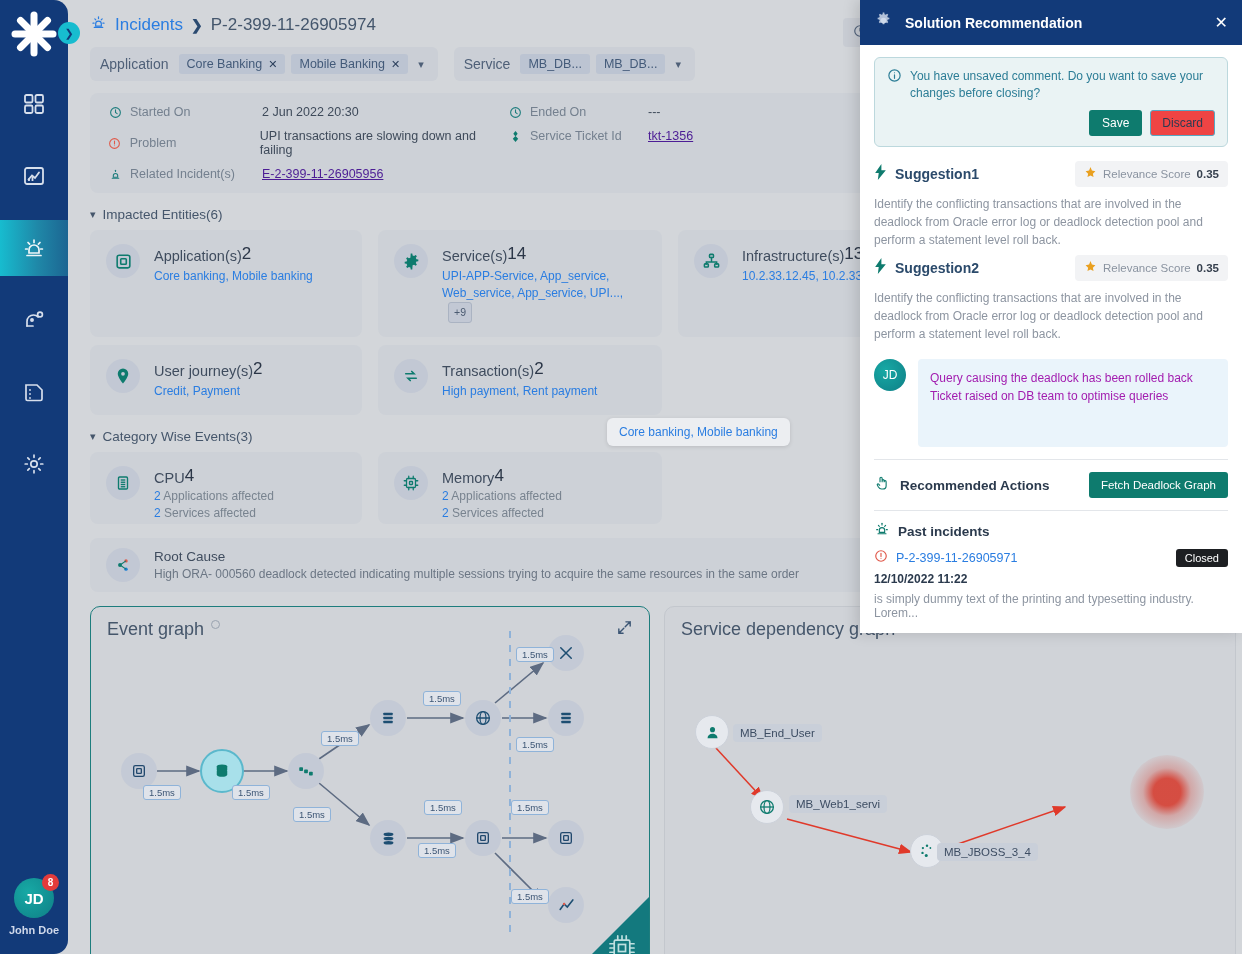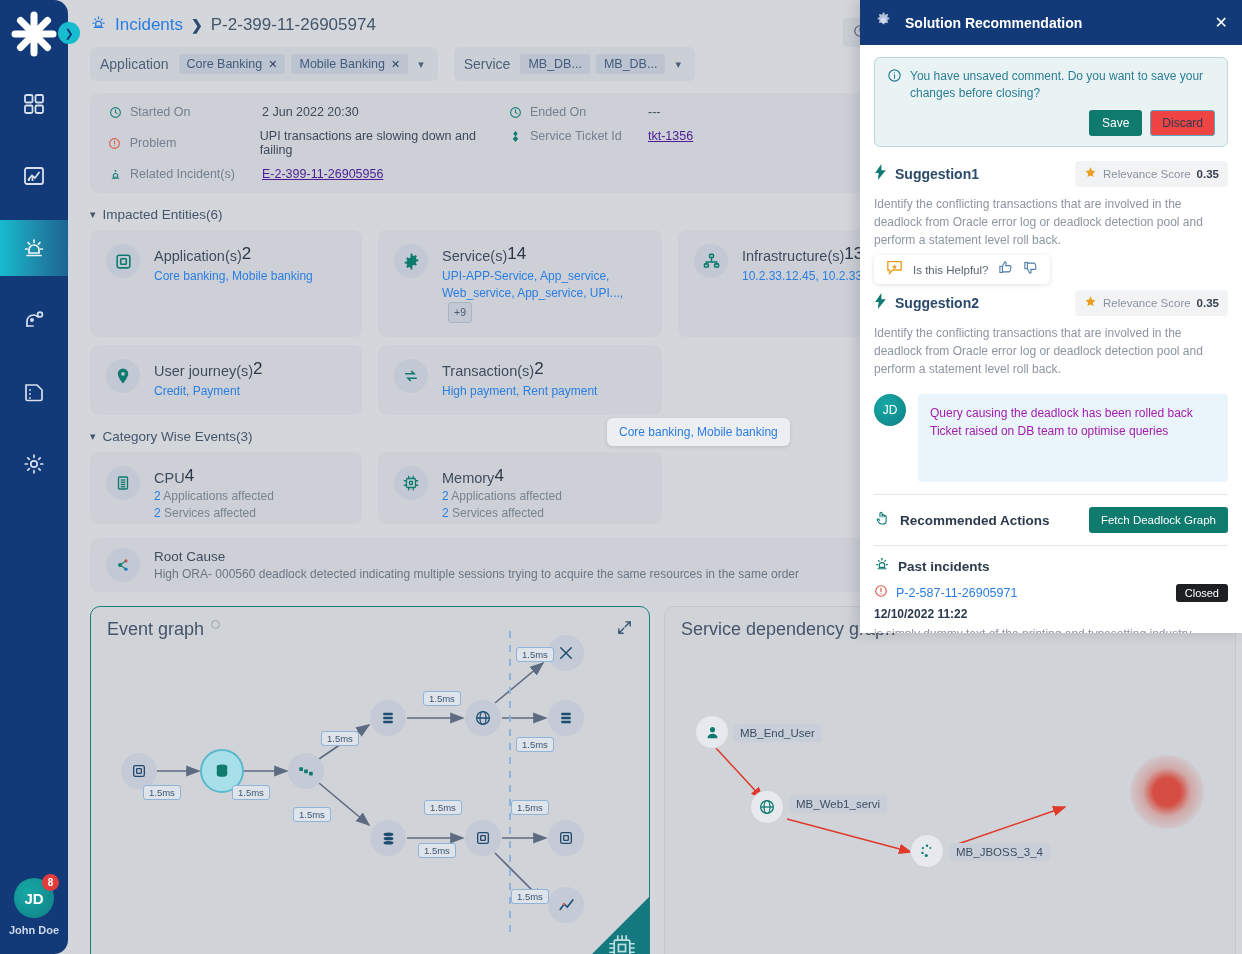--- a/index.html
+++ b/index.html
@@ -731,21 +731,21 @@
 
         <div class="sdnode" style="left:245px;top:227px">
           <svg width="18" height="18" viewBox="0 0 24 24" fill="#0e7b6e">
             <circle cx="12" cy="5" r="1.6"></circle>
               <circle cx="6.5" cy="8" r="1.5"></circle>
               <circle cx="6" cy="14.5" r="1.6"></circle>
             <circle cx="11" cy="18" r="2"></circle>
               <circle cx="16.5" cy="8" r="1.2"></circle>
           </svg>
         </div>
-        <span class="sdlabel" style="left:284px;top:236px">MB_JBOSS_3_4</span>
+        <span class="sdlabel" style="left:272px;top:236px">MB_JBOSS_3_4</span>
       </div>
     </div>
 
     <div class="red-halo"></div>
   </div>
 
   <div id="panel">
     <div class="panel-head">
       <span>
         <svg width="19" height="19" viewBox="0 0 24 24" fill="#cfd9ea">
@@ -788,39 +788,20 @@
           <span>
             <svg width="13" height="13" viewBox="0 0 24 24" fill="#e9a020">
                 <path d="M12 2l2.6 6.5L21 9.8l-4.6 4.4 1.2 6.3L12 17.4 6.4 20.5l1.2-6.3L3 9.8l6.4-1.3z"></path>
               </svg>
           </span>
           <span class="relev-lab">Relevance Score</span>
           <span class="relev-val">0.35</span>
         </span>
       </div>
       <div class="sug-body">Identify the conflicting transactions that are involved in the deadlock from Oracle error log or deadlock detection pool and perform a statement level roll back.</div>
-      <div class="helpful">
-        <span>
-          <svg width="17" height="15" viewBox="0 0 20 18" fill="none" stroke="#e9a020" stroke-width="1.6">
-            <path d="M2 2h16v10H8l-4 4v-4H2z"></path>
-              <path d="M10 5l.9 2.1 2.1.3-1.6 1.5.4 2.1-1.8-1-1.8 1 .4-2.1L7 7.4l2.1-.3z" fill="#e9a020" stroke="none"></path>
-          </svg>
-        </span>
-        <span class="helpful-lab">Is this Helpful?</span>
-        <span>
-          <svg width="15" height="15" viewBox="0 0 24 24" fill="none" stroke="#4d7aa8" stroke-width="1.7">
-              <path d="M7 10v10H3V10zM7 10l4-7c1.6 0 2.4 1 2.1 2.4L12.5 9H19c1.2 0 2 1 1.8 2.1l-1.2 6c-.2 1-1 1.9-2.1 1.9H7z"></path>
-            </svg>
-        </span>
-        <span>
-          <svg width="15" height="15" viewBox="0 0 24 24" fill="none" stroke="#4d7aa8" stroke-width="1.7">
-              <path d="M7 14V4H3v10zM7 14l4 7c1.6 0 2.4-1 2.1-2.4L12.5 15H19c1.2 0 2-1 1.8-2.1l-1.2-6C19.4 5.9 18.6 5 17.5 5H7z"></path>
-            </svg>
-        </span>
-      </div>
 
       
       <div class="sug-head" style="margin-top:6px">
         <span>
           <svg width="13" height="16" viewBox="0 0 14 18" fill="#0e7b6e">
               <path d="M8 0L1 10h4l-1 8 9-11H8z"></path>
             </svg>
         </span>
         <span class="sug-title">Suggestion2</span>
         <span class="relev">
@@ -872,21 +853,21 @@
 
       <div>
         <div class="past-row">
           <span>
             <svg width="14" height="14" viewBox="0 0 24 24" fill="none" stroke="#e0584a" stroke-width="2">
                 <circle cx="12" cy="12" r="9"></circle>
                 <line x1="12" y1="7.5" x2="12" y2="13" stroke-linecap="round"></line>
                 <circle cx="12" cy="16.3" r=".9" fill="#e0584a" stroke="none"></circle>
               </svg>
           </span>
-          <span class="past-id">P-2-587-11-26905971</span>
+          <span class="past-id">P-2-399-11-26905971</span>
           <span class="status-badge">Closed</span>
         </div>
         <div class="past-date">12/10/2022 11:22</div>
         <div class="past-desc">is simply dummy text of the printing and typesetting industry. Lorem...</div>
       </div>
 
     </div>
   </div>
 
 </div>

